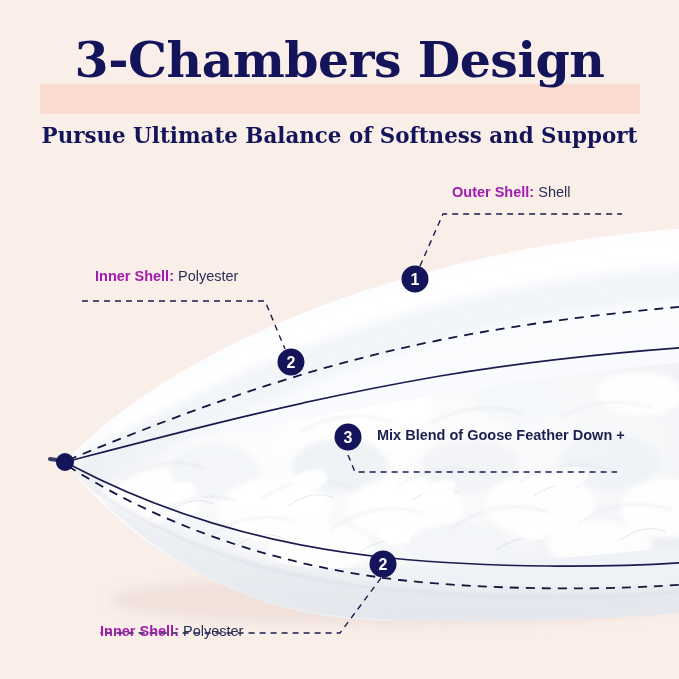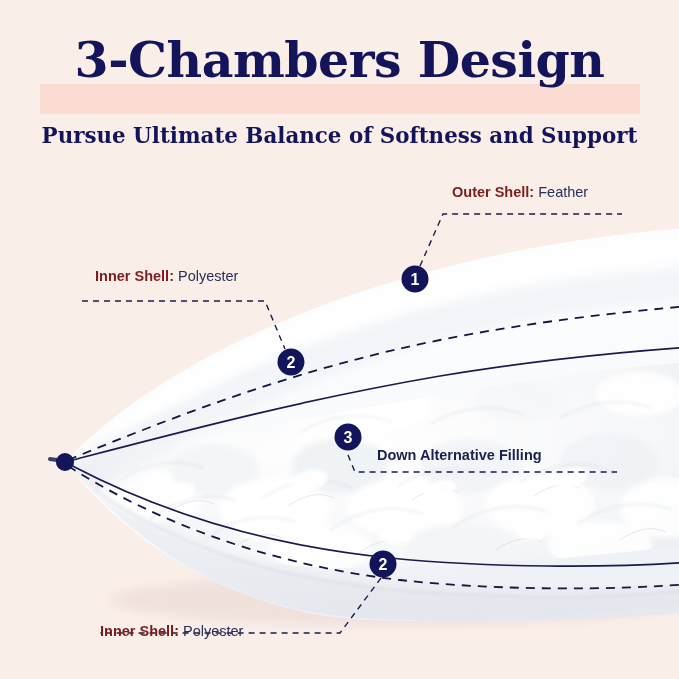--- a/index.html
+++ b/index.html
@@ -44,21 +44,21 @@
   .illus{position:absolute;left:0;top:0;width:679px;height:679px;}
 
   
   .lbl{
     position:absolute;
     color:#1b2050;
     font-size:14.5px;
     line-height:1.38;
     white-space:nowrap;
   }
-  .lbl b{font-weight:700;color:#7f1d1d;}
+  .lbl b{font-weight:700;color:#a21caf;}
   .lbl .val{font-weight:400;color:#2a2f56;}
 
   #label-outer-shell{left:452px;top:182px;}
   #label-inner-shell-top{left:95px;top:266px;}
   #label-fill{left:377px;top:425px;white-space:normal;width:282px;font-weight:700;}
   #label-fill span{font-weight:700;color:#1b2050;}
   #label-inner-shell-bottom{left:100px;top:621px;}
 </style>
 </head>
 <body>
@@ -245,31 +245,30 @@
       <text x="348" y="443" text-anchor="middle" font-family="Liberation Sans, sans-serif" font-size="16" font-weight="700" fill="#ffffff">3</text>
     </g>
     <g>
       <circle cx="383" cy="564" r="13.5" fill="#14145a"></circle>
       <text x="383" y="570" text-anchor="middle" font-family="Liberation Sans, sans-serif" font-size="16" font-weight="700" fill="#ffffff">2</text>
     </g>
   </svg>
 
   <div class="lbl" id="label-outer-shell">
     <b>Outer Shell:</b>
-    <span class="val">Feather</span>
+    <span class="val">Shell</span>
   </div>
 
   <div class="lbl" id="label-inner-shell-top">
     <b>Inner Shell:</b>
     <span class="val">Polyester</span>
   </div>
 
   <div class="lbl" id="label-fill">
-    <br>
-    <span>Down Alternative Filling</span>
+    <span>Mix Blend of Goose Feather Down +</span><br>
   </div>
 
   <div class="lbl" id="label-inner-shell-bottom">
     <b>Inner Shell:</b>
     <span class="val">Polyester</span>
   </div>
 
 </div>
 
 </body></html>

